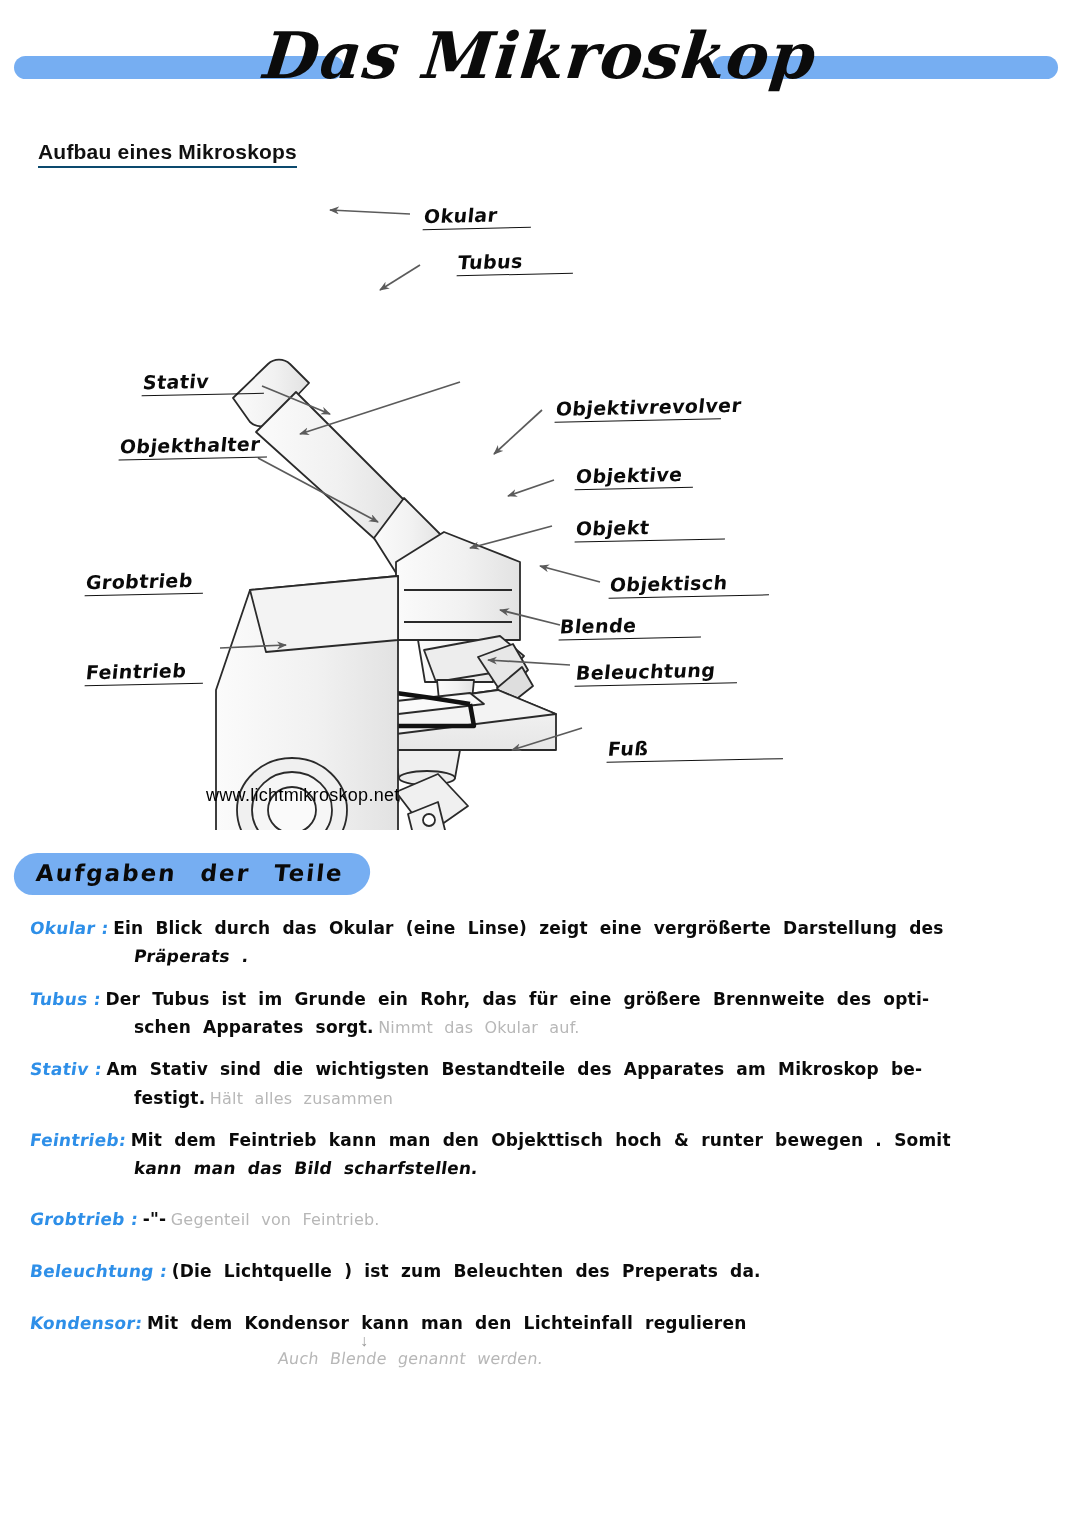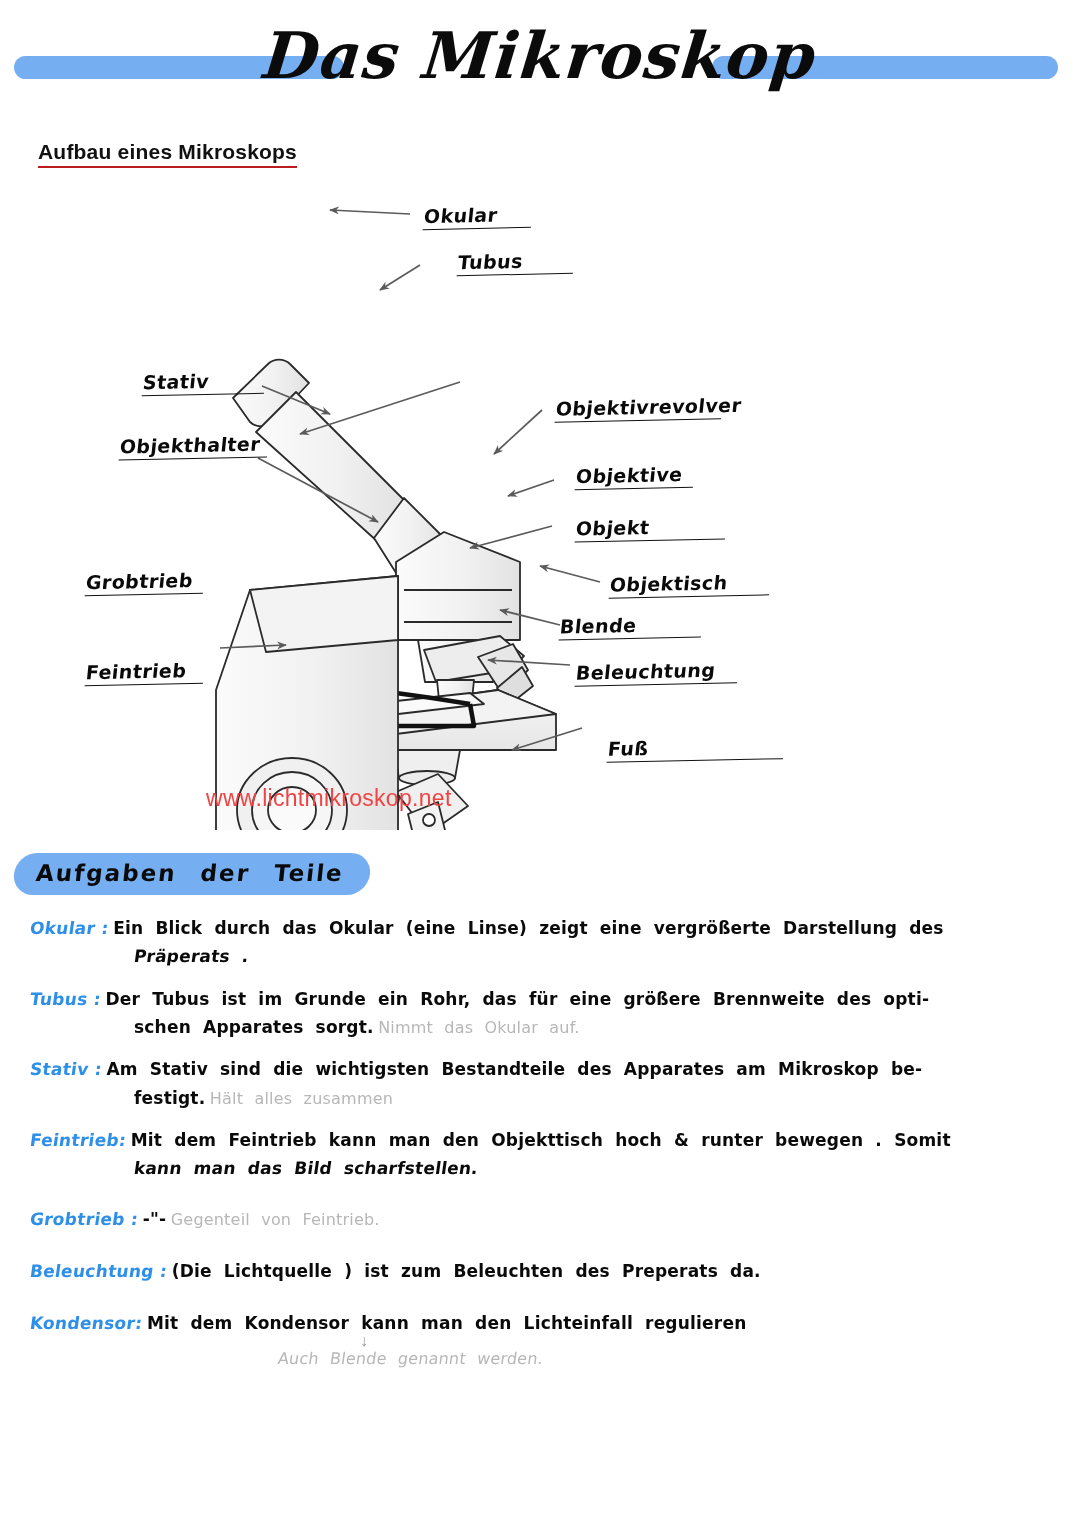--- a/index.html
+++ b/index.html
@@ -48,21 +48,21 @@
 
   
   #section-aufbau {
     position: absolute;
     left: 38px; top: 140px;
     font-family: "Liberation Sans", sans-serif;
     font-size: 21px;
     font-weight: 600;
     color: #111;
     letter-spacing: .2px;
-    border-bottom: 2px solid #b91c1c;
+    border-bottom: 2px solid #0c4a6e;
     padding-bottom: 2px;
   }
 
   
   #diagram {
     position: absolute;
     left: 0; top: 170px;
     width: 1080px;
     height: 660px;
   }
@@ -80,22 +80,22 @@
     letter-spacing: .4px;
   }
   .hlabel .u {
     display: block;
     border-bottom: 1.6px solid #111;
     padding-bottom: 2px;
   }
   .watermark {
     position: absolute;
     font-family: "Liberation Sans", sans-serif;
-    font-size: 23px;
-    color: #ef4444;
+    font-size: 18px;
+    color: #000000;
     letter-spacing: .3px;
   }
 
   
   #aufgaben-pill {
     position: absolute;
     left: 14px; top: 853px;
     background: #76AEF2;
     border-radius: 22px;
     padding: 7px 26px 9px 22px;

